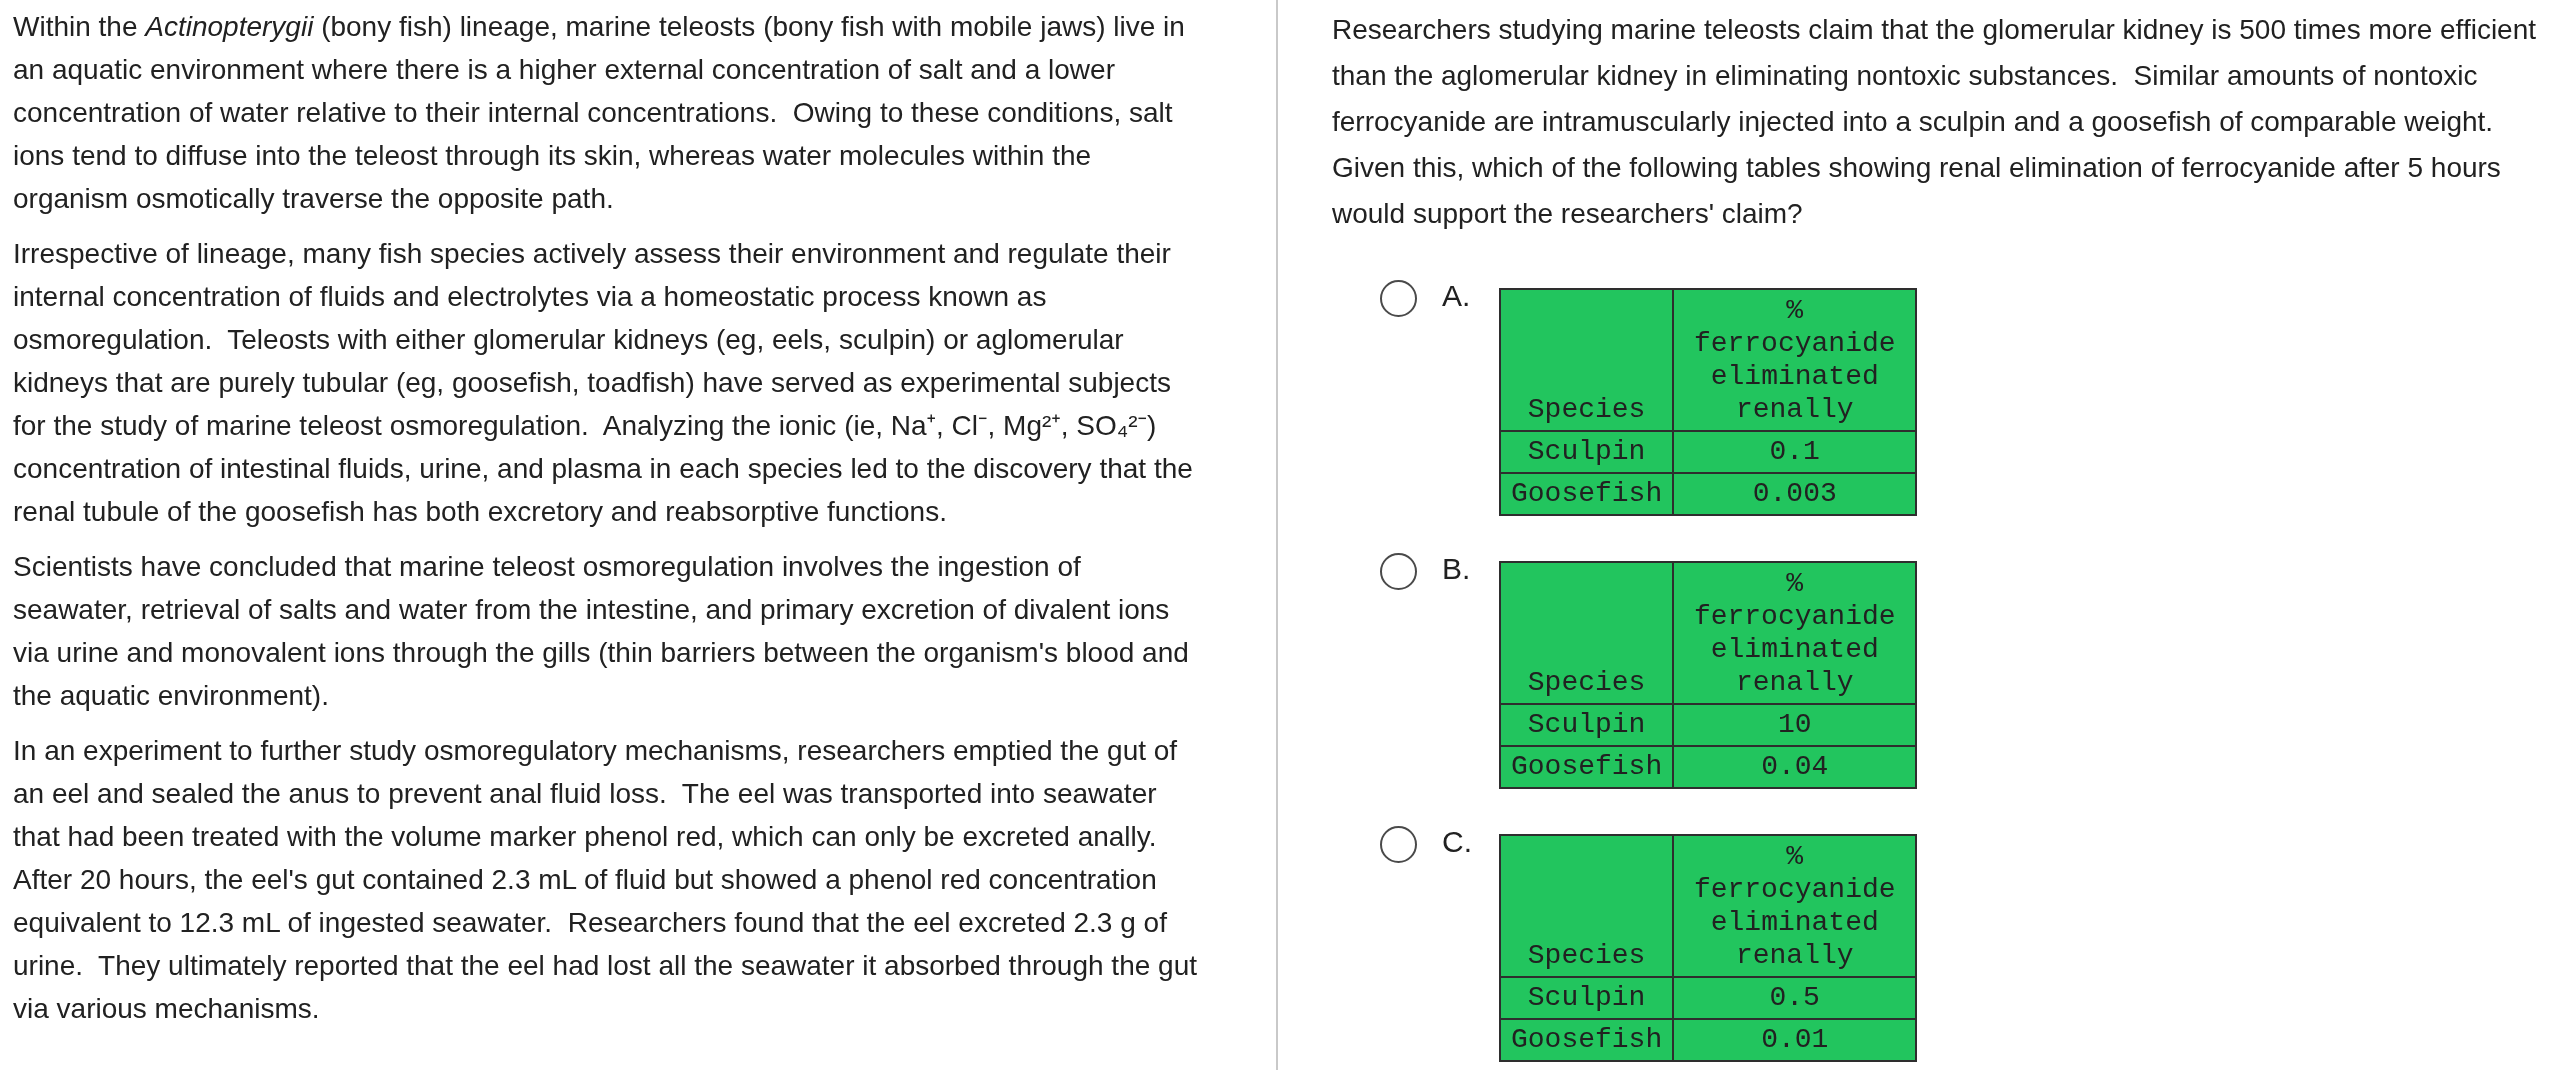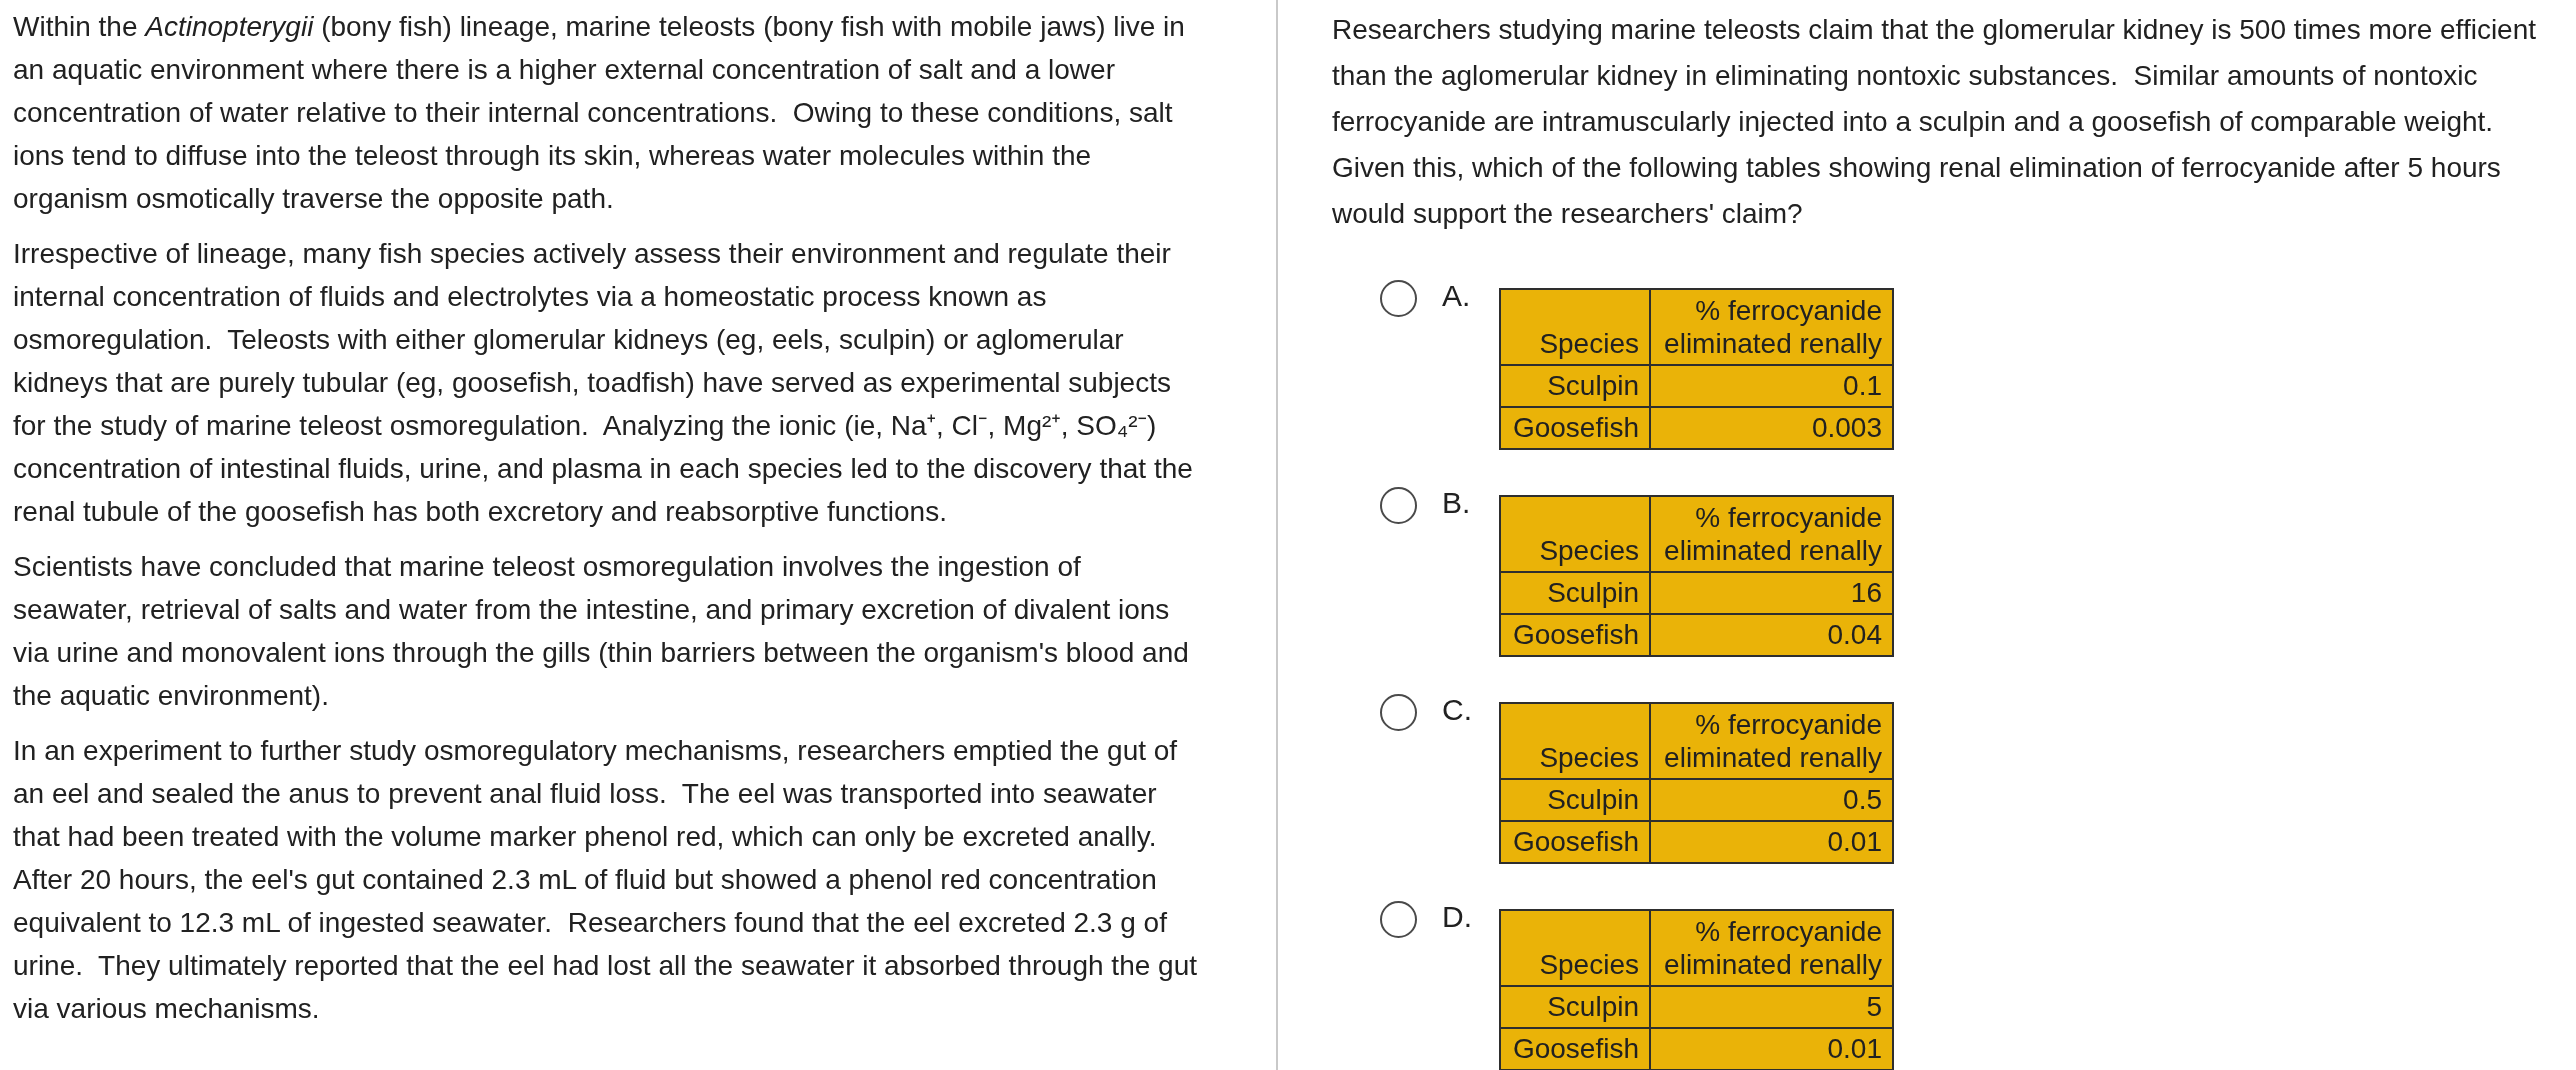--- a/index.html
+++ b/index.html
@@ -35,22 +35,22 @@
     position:absolute;left:-119px;top:-8px;
     width:33px;height:33px;border:2px solid #4a4a4a;border-radius:50%;
     background:#ffffff;display:inline-block;cursor:pointer;
   }
   .letter{
     position:absolute;left:-57px;top:-10px;
     font-size:30px;line-height:36px;color:#212121;
   }
   table.answer{border-collapse:collapse;font-size:28px;color:#212121;}
   table.answer th,table.answer td{
-    border:2px solid #2e2e2e;font-weight:normal;text-align:right;
-    line-height:33px;padding:3px 10px 4px 10px;background:#eab308;
+    border:2px solid #2e2e2e;font-weight:normal;text-align:center;
+    line-height:33px;padding:3px 10px 4px 10px;background:#22c55e;font-family:Liberation Mono, monospace;
   }
   table.answer th{vertical-align:bottom;padding-top:4px;}
   .col-species{width:128px;margin-left:44px;}
   .col-value{width:221px;}
 </style>
 </head>
 <body>
 
 <div class="page">
 
@@ -91,21 +91,21 @@
         <span class="radio"></span>
         <span class="letter">B.</span>
         <table class="answer">
           <tbody>
               <tr>
             <th class="col-species">Species</th>
             <th class="col-value">% ferrocyanide eliminated renally</th>
           </tr>
           <tr>
             <td>Sculpin</td>
-            <td>16</td>
+            <td>10</td>
           </tr>
           <tr>
             <td>Goosefish</td>
             <td>0.04</td>
           </tr>
         </tbody>
           </table>
       </div>
 
       <div class="option">

